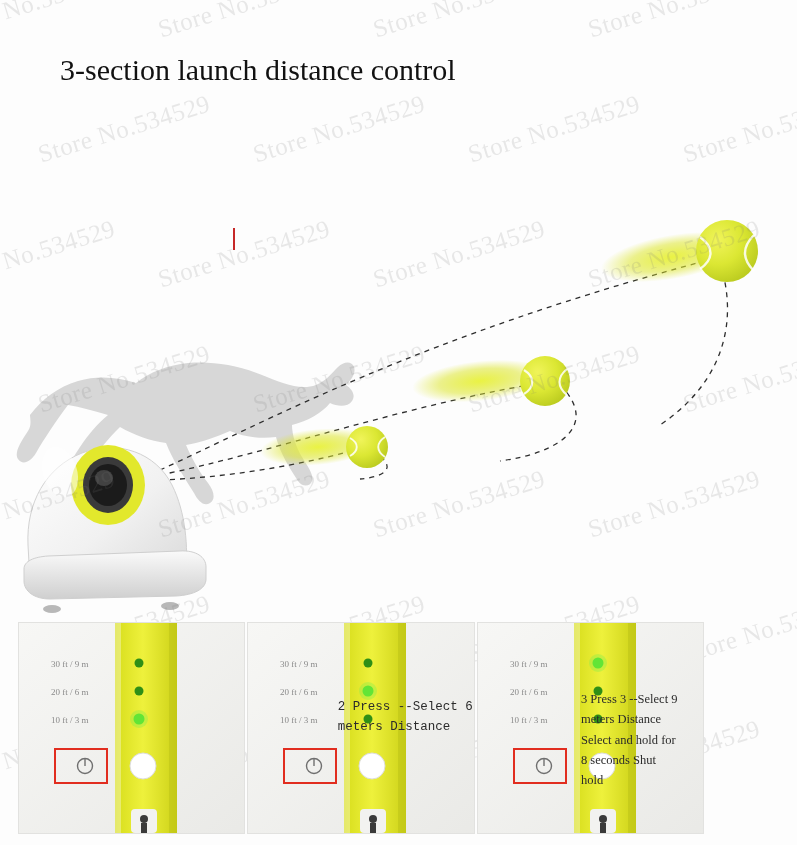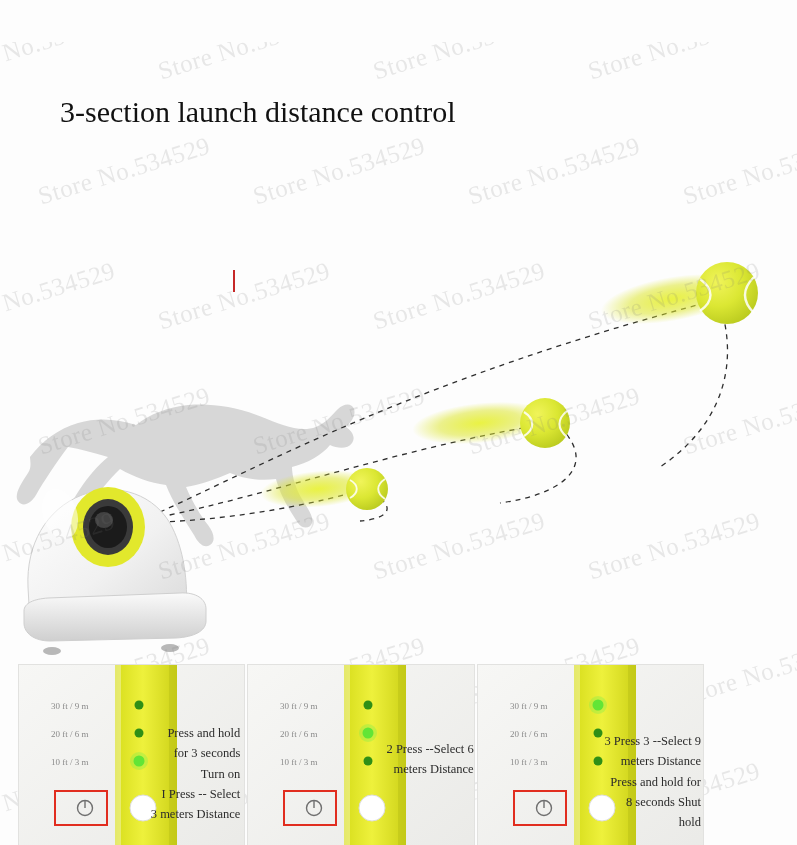--- a/index.html
+++ b/index.html
@@ -3,21 +3,21 @@
 <meta charset="utf-8">
 <style>
   html,body{margin:0;padding:0;}
   body{
     width:797px;height:845px;
     background:#fdfdfd;
     font-family:"Liberation Serif", serif;
     position:relative;
     overflow:hidden;
   }
-  .page{position:absolute;inset:0;margin-top:42px;}
+  .page{position:absolute;inset:0;}
 
   
   .watermark{
     position:absolute;inset:0;
     pointer-events:none;
     overflow:hidden;
     z-index:5;
   }
   .wm{
     position:absolute;
@@ -39,42 +39,42 @@
     font-family:"Liberation Serif", serif;
   }
 
   
   .illus{position:absolute;left:0;top:185px;width:797px;height:430px;z-index:4;}
   .illus svg{display:block;}
 
   
   .panels{
     position:absolute;left:18px;top:622px;width:686px;height:210px;
-    display:flex;gap:2px;z-index:6;text-align:right;
+    display:flex;gap:2px;z-index:6;
   }
   .panel{
     position:relative;
     width:248px;height:210px;
     background:#f2f2f0;
     border:1px solid #e2e2e0;
     overflow:hidden;
   }
   .panel .photo{position:absolute;inset:0;}
   .panel-text{
     position:absolute;
     right:6px;top:58px;
     width:108px;
     font-size:12.5px;
     color:#2b2b2b;
     line-height:1.62;
     font-family:"Liberation Serif", serif;
   }
   .panel-text div{white-space:nowrap;}
   .p1 .panel-text{width:112px;right:4px;}
-  .p2 .panel-text{width:116px;right:0;top:74px;}
+  .p2 .panel-text{width:116px;right:20px;top:74px;font-family:Liberation Mono, monospace;}
   .p3 .panel-text{width:120px;right:2px;top:66px;}
 </style>
 </head>
 <body>
 
 <div class="page">
 
   <div class="headings">
     <div class="h-line">3-section launch distance control</div>
   </div>
@@ -197,27 +197,20 @@
           <path d="M66,136 L66,143"></path>
         </g>
         <rect x="36" y="126" width="52" height="34" fill="none" stroke="#e12d1f" stroke-width="2"></rect>
         <text x="32" y="44" font-family="Liberation Serif, serif" font-size="9" fill="#8a8a8a">30 ft / 9 m</text>
         <text x="32" y="72" font-family="Liberation Serif, serif" font-size="9" fill="#8a8a8a">20 ft / 6 m</text>
         <text x="32" y="100" font-family="Liberation Serif, serif" font-size="9" fill="#8a8a8a">10 ft / 3 m</text>
         <rect x="112" y="186" width="26" height="24" rx="4" fill="#f2f2f0"></rect>
         <circle cx="125" cy="196" r="4" fill="#3a3a3a"></circle>
         <rect x="122" y="200" width="6" height="10" fill="#3a3a3a"></rect>
       </svg>
-      <div class="panel-text">
-        <div>Press and hold</div>
-        <div>for 3 seconds</div>
-        <div>Turn on</div>
-        <div>I Press -- Select</div>
-        <div>3 meters Distance</div>
-      </div>
     </div>
 
     <div class="panel p2">
       <svg class="photo" width="248" height="210" viewBox="0 0 248 210" xmlns="http://www.w3.org/2000/svg">
         <defs>
           <linearGradient id="pg2" x1="0" y1="0" x2="1" y2="1">
             <stop offset="0%" stop-color="#f7f7f5"></stop>
             <stop offset="100%" stop-color="#e9e9e6"></stop>
           </linearGradient>
           <linearGradient id="strip2" x1="0" y1="0" x2="1" y2="0">
@@ -283,21 +276,21 @@
         <text x="32" y="44" font-family="Liberation Serif, serif" font-size="9" fill="#8a8a8a">30 ft / 9 m</text>
         <text x="32" y="72" font-family="Liberation Serif, serif" font-size="9" fill="#8a8a8a">20 ft / 6 m</text>
         <text x="32" y="100" font-family="Liberation Serif, serif" font-size="9" fill="#8a8a8a">10 ft / 3 m</text>
         <rect x="112" y="186" width="26" height="24" rx="4" fill="#f2f2f0"></rect>
         <circle cx="125" cy="196" r="4" fill="#3a3a3a"></circle>
         <rect x="122" y="200" width="6" height="10" fill="#3a3a3a"></rect>
       </svg>
       <div class="panel-text">
         <div>3 Press 3 --Select 9</div>
         <div>meters Distance</div>
-        <div>Press and hold for</div>
+        <div>Select and hold for</div>
         <div>8 seconds  Shut</div>
         <div>hold</div>
       </div>
     </div>
   </div>
 
   <div class="watermark" id="watermark-layer">
       <div class="wm" style="left: -60px; top: -10px;">Store No.534529</div>
       <div class="wm" style="left: 155px; top: -10px;">Store No.534529</div>
       <div class="wm" style="left: 370px; top: -10px;">Store No.534529</div>

